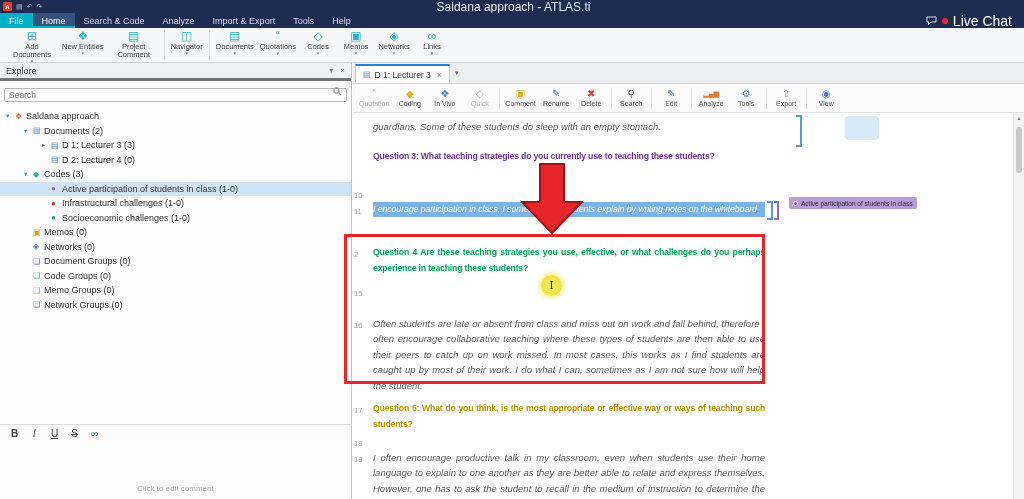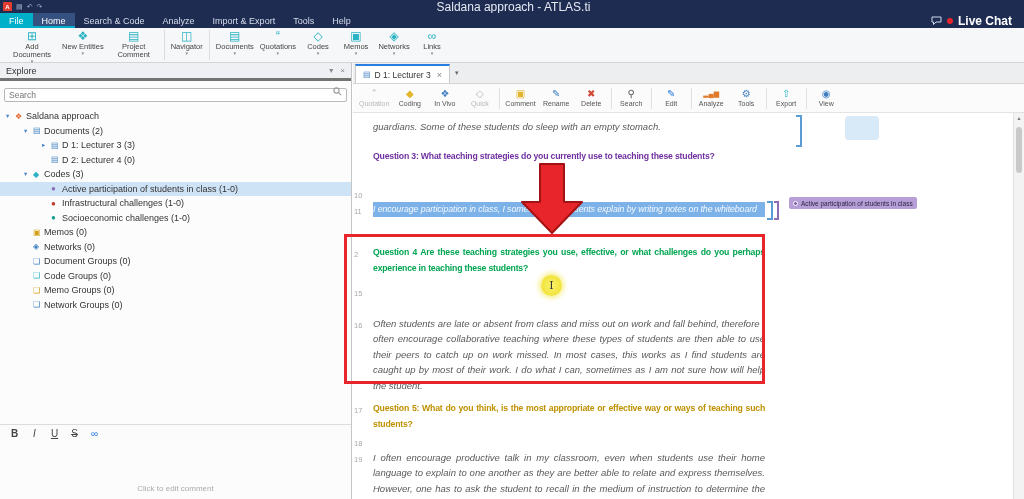--- a/index.html
+++ b/index.html
@@ -18,21 +18,21 @@
 
   
   .menubar{position:absolute;top:13px;left:0;right:0;height:15px;background:var(--navy);
            display:flex;align-items:stretch;}
   .mtab{font-size:9px;color:#d6ddeb;padding:0 9px;display:flex;align-items:center;}
   .mtab.file{background:var(--fileteal);color:#fff;}
   .mtab.active{background:#35517f;color:#fff;box-shadow:inset 0 -2px 0 var(--fileteal);}
   .mb-right{margin-left:auto;display:flex;align-items:center;gap:5px;padding-right:12px;}
   .bubble-svg{display:block;}
   .lc-dot{width:6px;height:6px;border-radius:50%;background:var(--red);}
-  .lc-text{font-size:12px;color:#fff;font-weight:bold;}
+  .lc-text{font-size:14px;color:#fff;}
 
   
   .ribbon{position:absolute;top:28px;left:0;right:0;height:35px;background:#f6f7f8;
           border-bottom:1px solid #d5d5d5;display:flex;align-items:flex-start;padding-left:5px;box-sizing:border-box;}
   .rbtn{display:flex;flex-direction:column;align-items:center;padding:2px 3px 0;min-width:32px;max-width:48px;text-align:center;}
   .ricon{font-size:12px;color:var(--teal);line-height:13px;}
   .rlabel{font-size:7.5px;line-height:8px;color:#444;}
   .rcaret{display:block;font-size:5px;color:#888;line-height:5px;}
   .rsep{width:1px;background:#dcdcdc;height:30px;margin:2px 3px 0;}
 

